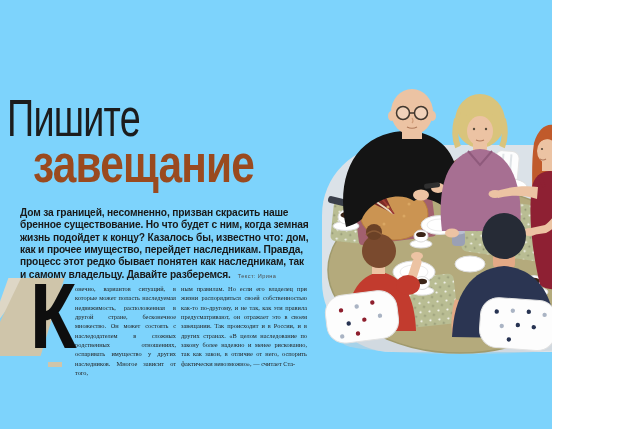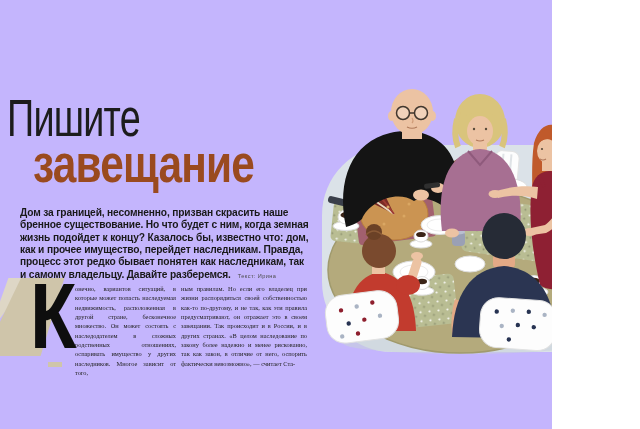--- a/index.html
+++ b/index.html
@@ -1,16 +1,16 @@
 <!DOCTYPE html>
 <html style="--title-accent: #9a4a1f; --beige-shape: #cfc5aa; --beige-light: #ded7c6; --blob: #dbe2e8; --shadow: #c9d2d9; --table: #b4aa7c; --table-edge: #a09a6d; --mat: #b9bd93; --mat-dot: #8f9370; --board: #a2606e; --pie: #cb9452; --pie-dark: #b97f3d; --cake-red: #9e3b33; --cake-dark: #7a2b26; --cream: #ead9bf; --crust: #8a5a33; --skin: #ecc3a3; --skin-shade: #e3a986; --black-cloth: #141414; --blonde: #d9c47c; --mauve: #a76f92; --red-hair: #c05a2b; --red-dress: #8e2033; --red-shirt: #c23b2e; --navy-shirt: #2b3552; --brown-hair: #7a4a2e; --dark-hair: #262b36; --chair-white: #fdfdfd; --chair-line: #e2e2e2; --dot-red: #8e1f2e; --dot-navy: #273352; --coffee: #3a2417; --cup-gray: #9aa0b5;"><head>
 <meta charset="utf-8">
 <style>
   html,body{margin:0;padding:0;background:#ffffff;}
-  #stage{position:relative;width:552px;height:429px;background:#c4b5fd;overflow:hidden;
+  #stage{position:relative;width:552px;height:429px;background:#7dd3fc;overflow:hidden;
          font-family:"Liberation Sans",sans-serif;}
   
   .title-wrap{position:absolute;left:7px;top:96px;width:320px;}
   .title-l1{font-size:51px;font-weight:400;color:#1c1c1c;line-height:0.92;
             transform:scaleX(.74);transform-origin:left top;letter-spacing:-1px;white-space:nowrap;}
   .title-l2{font-size:53px;font-weight:bold;color:var(--title-accent);line-height:0.92;
             transform:scaleX(.80);transform-origin:left top;letter-spacing:-1px;
             margin-left:26px;margin-top:-3px;white-space:nowrap;}
   .lede{position:absolute;left:20px;top:197px;width:292px;font-weight:bold;color:#191919;
         font-size:10.2px;line-height:12.3px;letter-spacing:-.15px;}

